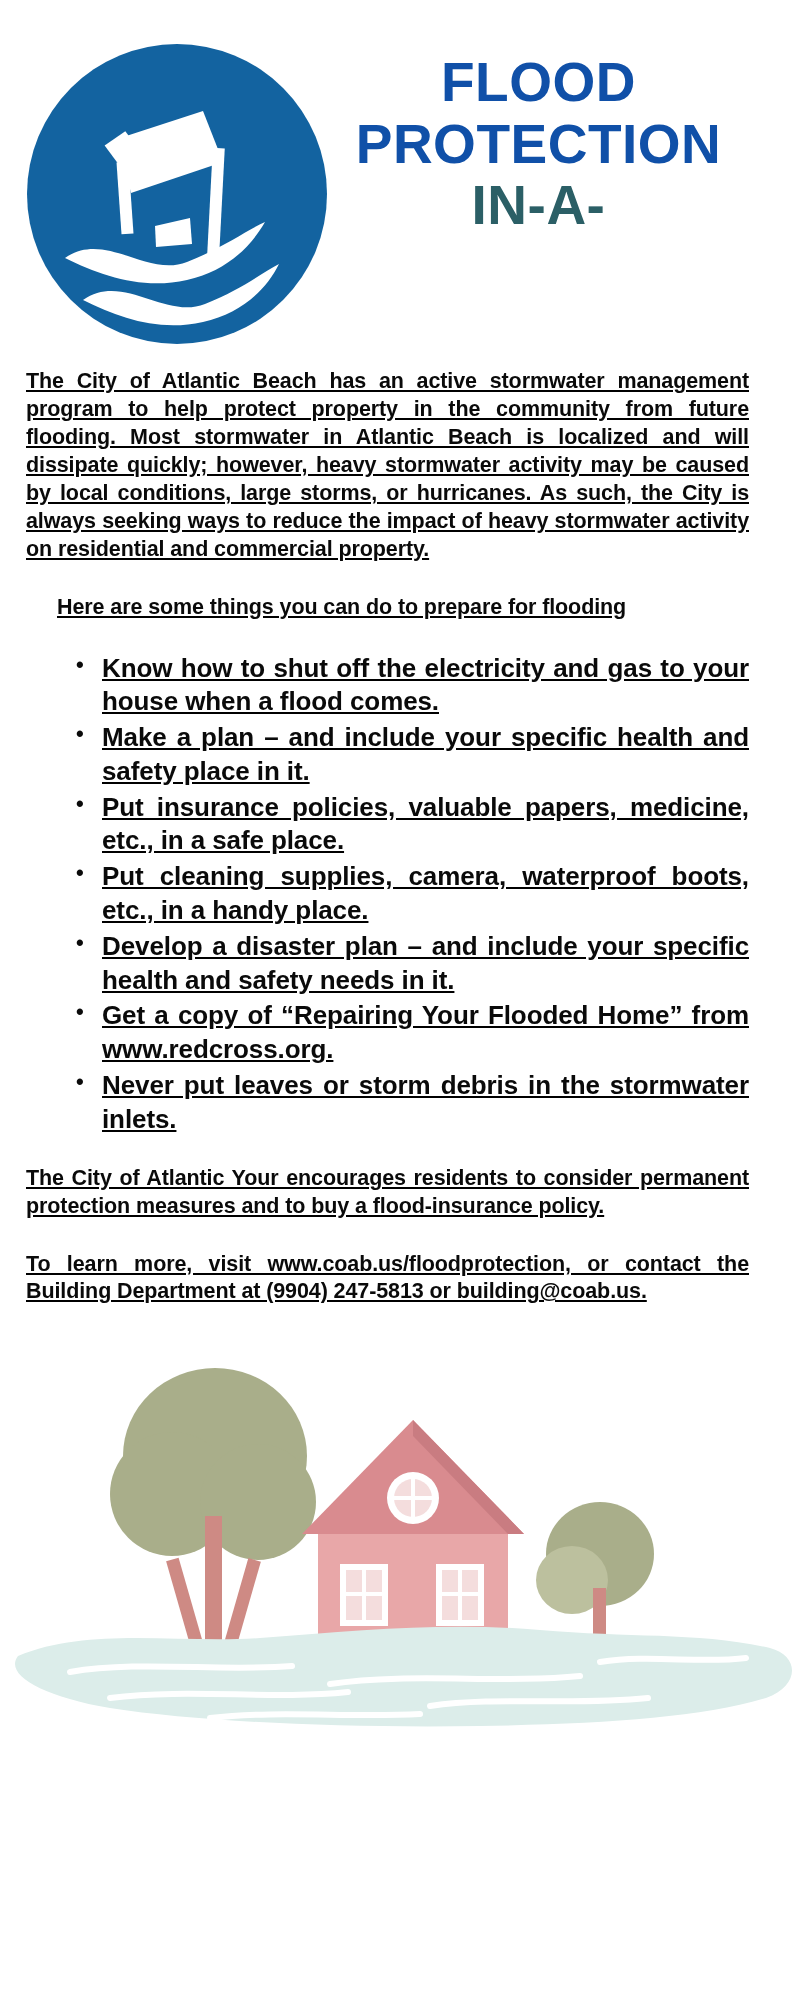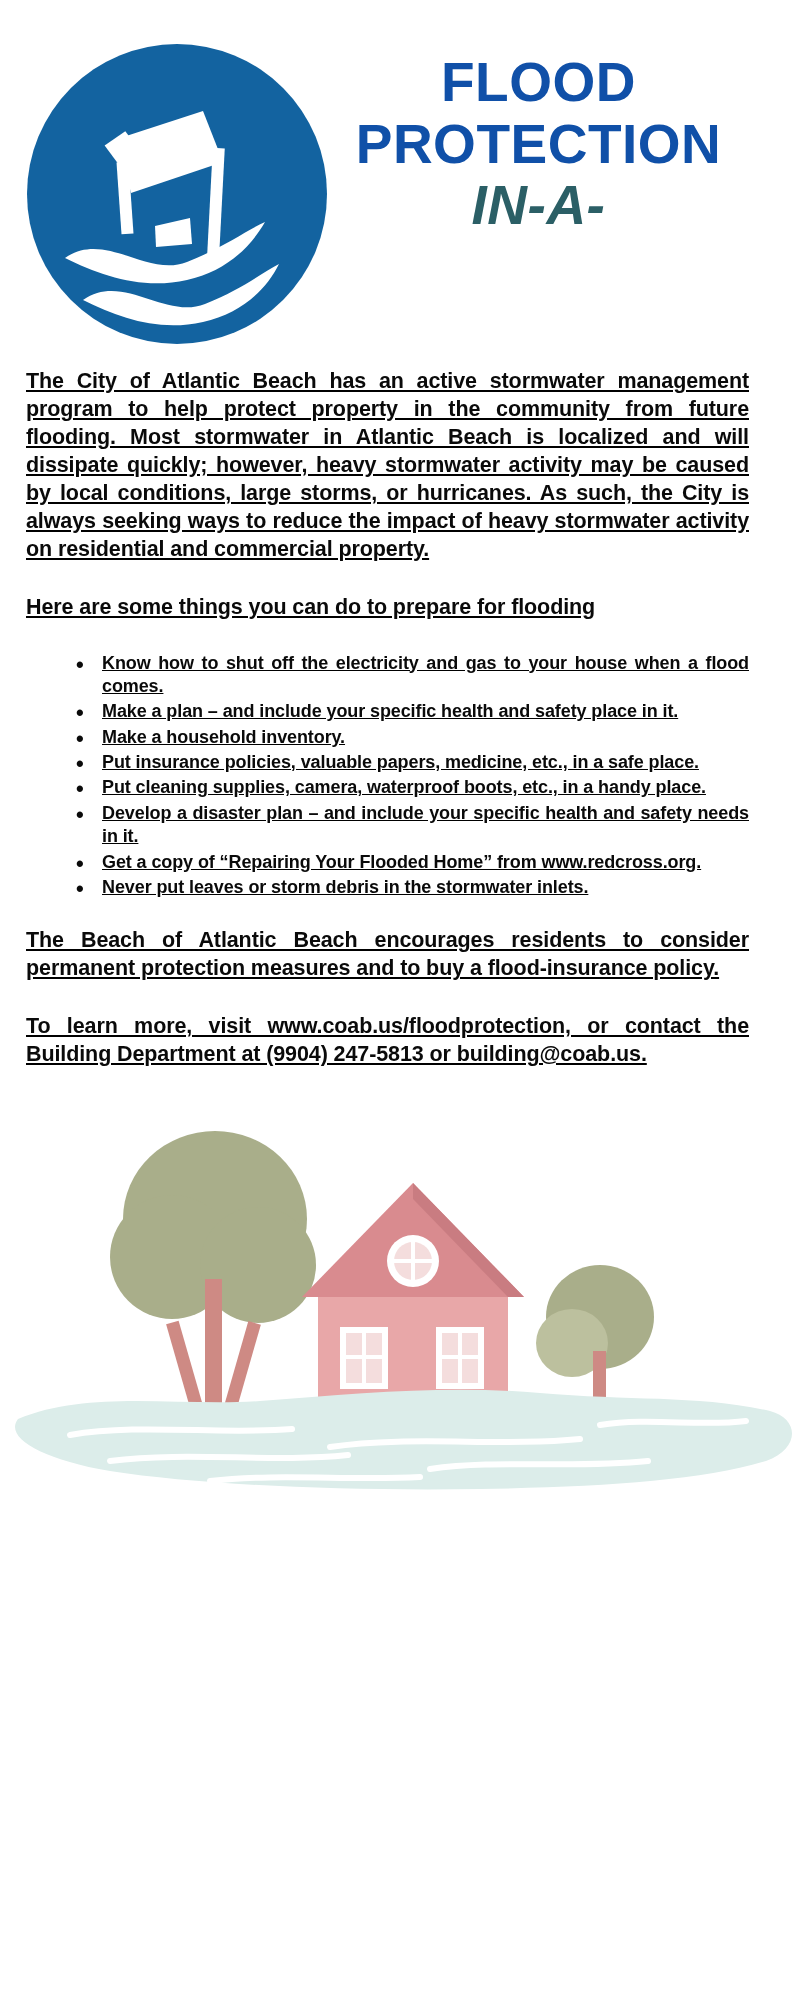--- a/index.html
+++ b/index.html
@@ -55,21 +55,21 @@
   }
 
   .title-line {
     font-weight: bold;
     line-height: 1.12;
     letter-spacing: 0.5px;
     font-size: 55px;
     text-transform: uppercase;
   }
   .title-blue { color: #1050A8; }
-  .title-teal { color: #2B5F66; font-style: italic; }
+  .title-teal { color: #2B5F66; }
 
   
   .content {
     padding: 0 26px 0 26px;
     box-sizing: border-box;
     text-decoration: underline;
   }
 
   .para {
     font-size: 21.5px;
@@ -77,30 +77,31 @@
     line-height: 1.30;
     text-align: justify;
     text-justify: inter-word;
     color: #0a0a0a;
     margin: 0 0 30px 0;
     letter-spacing: -0.1px;
   }
 
   .para-left {
     text-align: left;
+    margin-left: 31px;
   }
 
   ul.checklist {
     margin: 0 0 28px 0;
     padding: 0 0 0 50px;
     list-style: none;
   }
 
   ul.checklist li {
-    font-size: 18px;
+    font-size: 26px;
     font-weight: bold;
     line-height: 1.30;
     text-align: justify;
     text-justify: inter-word;
     color: #0a0a0a;
     position: relative;
     padding-left: 26px;
     margin-bottom: 2px;
     letter-spacing: -0.1px;
   }
@@ -163,29 +164,28 @@
 
   <div class="content">
 
     <p class="para">The City of Atlantic Beach has an active stormwater management program to help protect property in the community from future flooding. Most stormwater in Atlantic Beach is localized and will dissipate quickly; however, heavy stormwater activity may be caused by local conditions, large storms, or hurricanes. As such, the City is always seeking ways to reduce the impact of heavy stormwater activity on residential and commercial property.</p>
 
     <p class="para para-left">Here are some things you can do to prepare for flooding</p>
 
     <ul class="checklist">
       <li>Know how to shut off the electricity and gas to your house when a flood comes.</li>
       <li>Make a plan – and include your specific health and safety place in it.</li>
-      <li>Make a household inventory.</li>
       <li>Put insurance policies, valuable papers, medicine, etc., in a safe place.</li>
       <li>Put cleaning supplies, camera, waterproof boots, etc., in a handy place.</li>
       <li>Develop a disaster plan – and include your specific health and safety needs in it.</li>
       <li>Get a copy of “Repairing Your Flooded Home” from www.redcross.org.</li>
       <li>Never put leaves or storm debris in the stormwater inlets.</li>
     </ul>
 
-    <p class="para">The Beach of Atlantic Beach encourages residents to consider permanent protection measures and to buy a flood-insurance policy.</p>
+    <p class="para">The City of Atlantic Your encourages residents to consider permanent protection measures and to buy a flood-insurance policy.</p>
 
     <p class="para">To learn more, visit www.coab.us/floodprotection, or contact the Building Department at (9904) 247-5813 or building@coab.us.</p>
 
   </div>
 
   <div class="illustration">
     <svg viewBox="0 0 807 420" aria-hidden="true">
 
       <ellipse cx="215" cy="130" rx="92" ry="88" fill="#A9AE8A"></ellipse>
       <ellipse cx="172" cy="168" rx="62" ry="62" fill="#A9AE8A"></ellipse>

